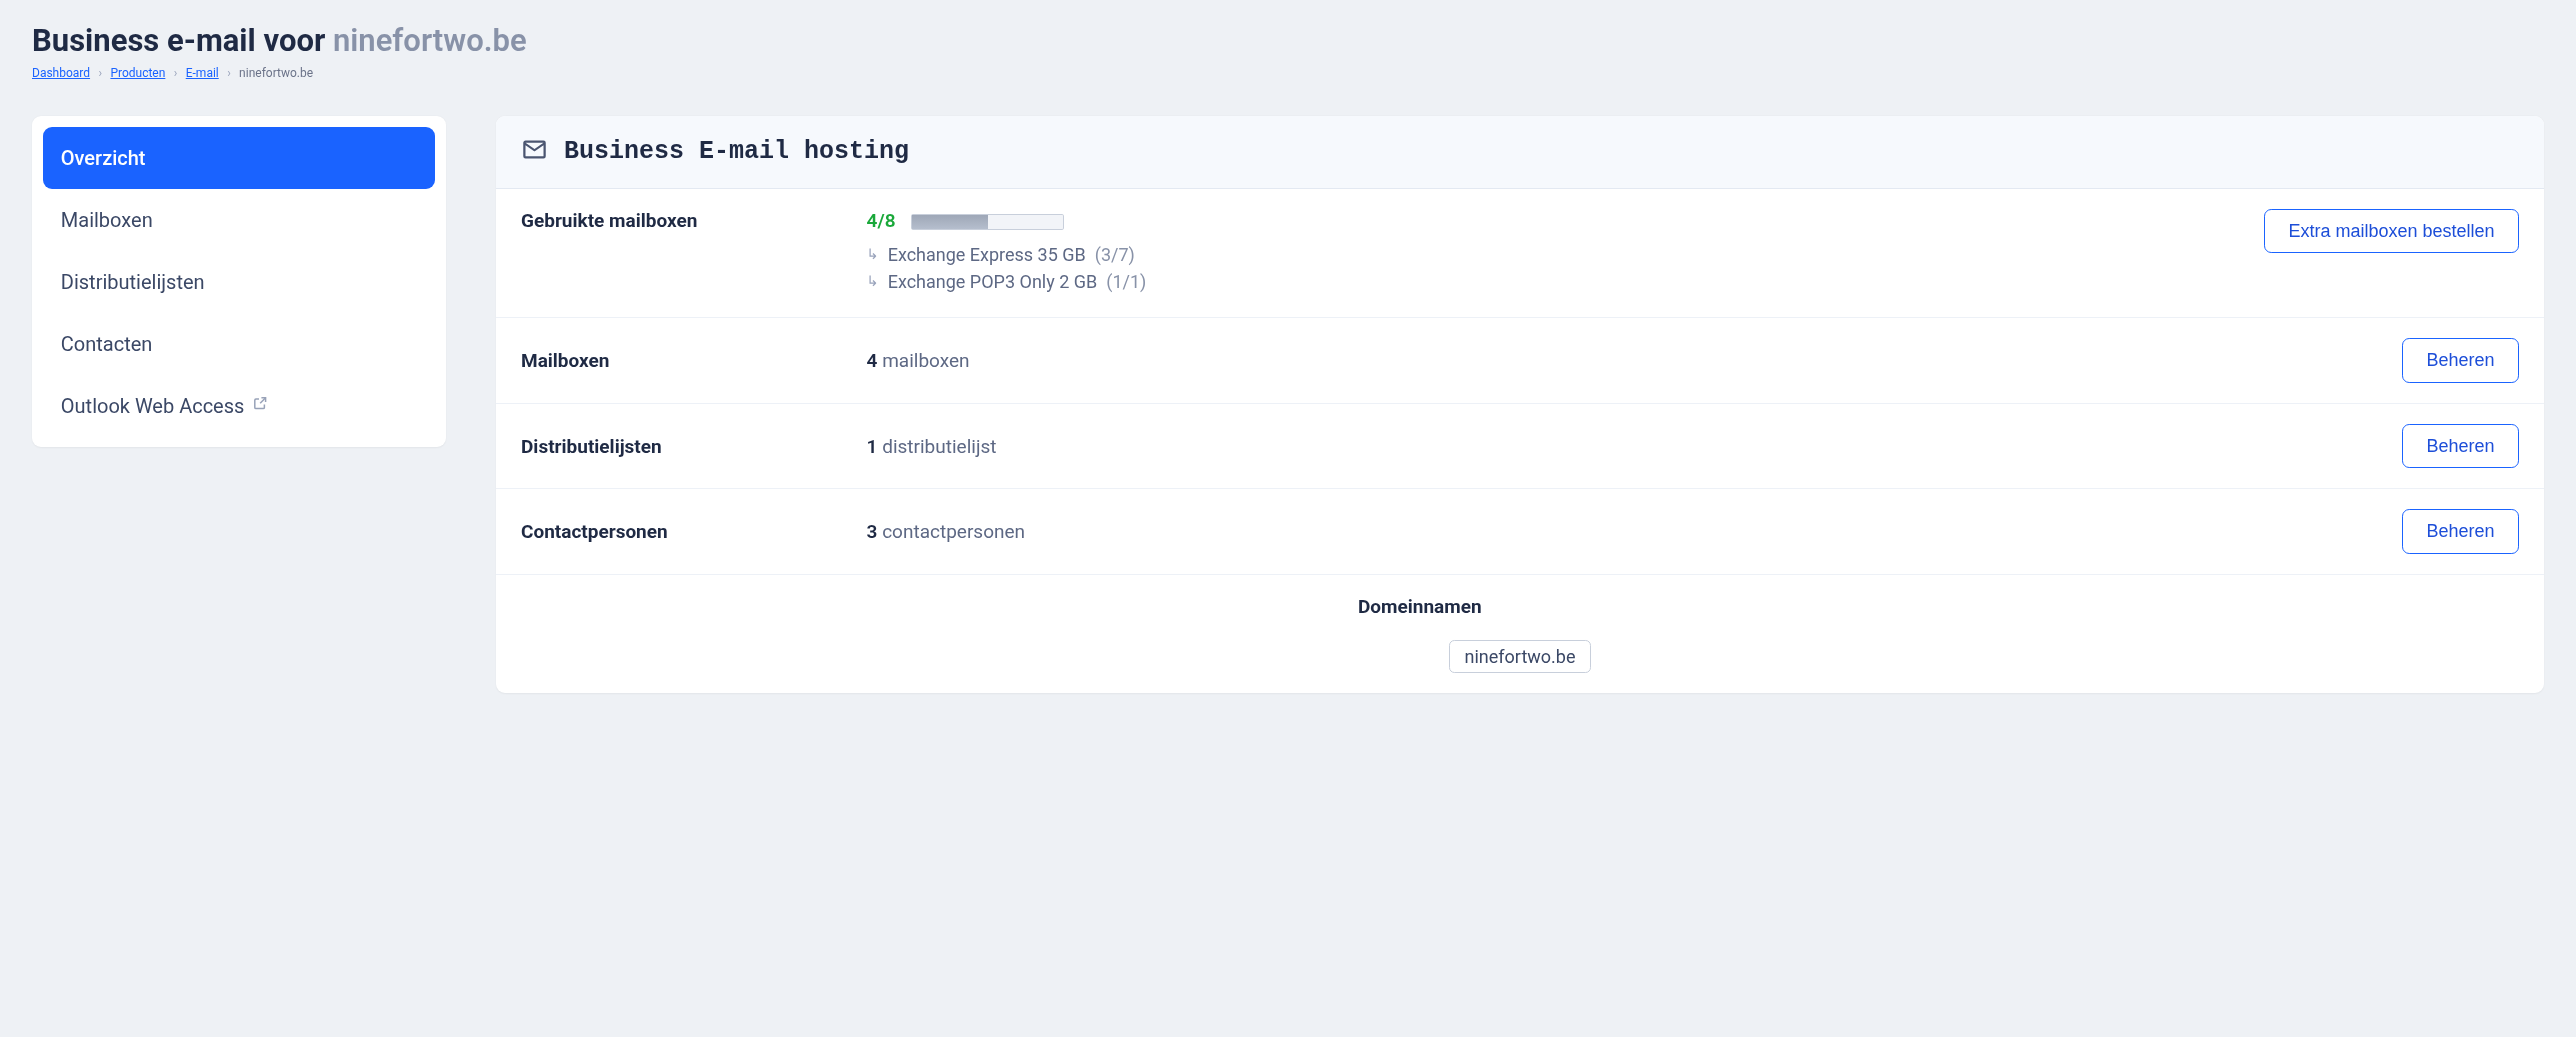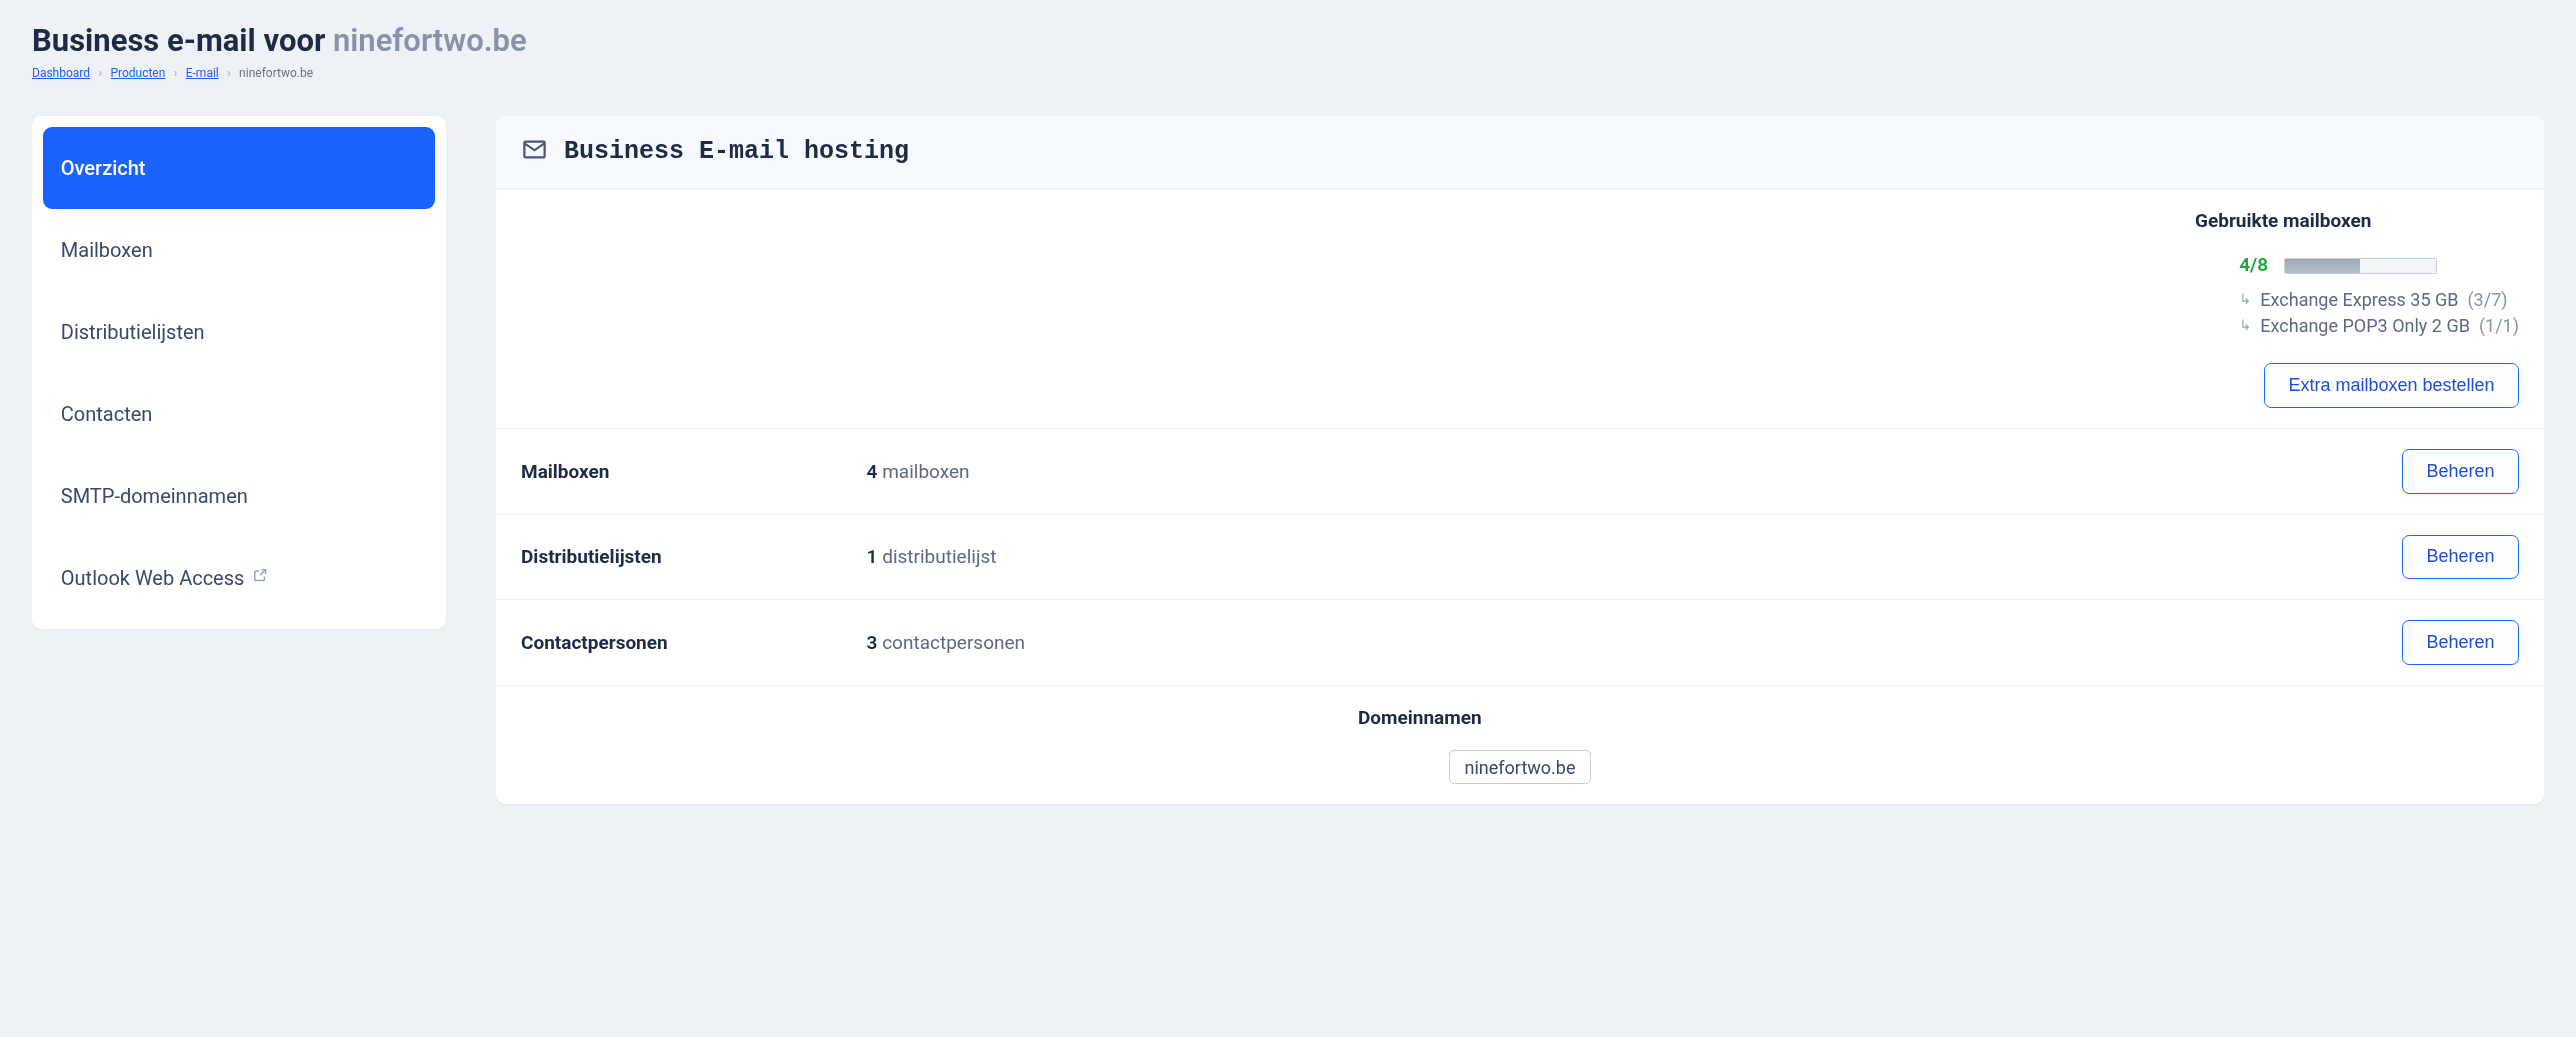--- a/index.html
+++ b/index.html
@@ -34,21 +34,21 @@
       align-items: flex-start;
     }
     .sidebar {
       background: #fff;
       border-radius: 9px;
       padding: 10.8px;
       width: 414px;
       box-shadow: 0 0.9px 1.8px rgba(0,0,0,.05);
     }
     .sidebar-item {
-      padding: 29px 18px;
+      padding: 19px 18px;
       border-radius: 9px;
       font-size: 20px;
       color: #3b4866;
       cursor: pointer;
       display: flex;
       align-items: center;
       gap: 9px;
     }
     .sidebar-item.active {
       background: #1a63ff;
@@ -143,21 +143,21 @@
 
     .tag {
       display: inline-block;
       border: 0.9px solid #c8cfdb;
       border-radius: 5.4px;
       padding: 5.4px 14.4px;
       font-size: 18px;
       color: #3b4866;
       background: #fff;
     }
-    .row.top { align-items: flex-end; flex-direction: column; }
+    .row.top { align-items: flex-start; }
   </style>
 </head>
 <body>
 
 <h1 class="page-title">
   <span>Business e-mail voor </span><span class="domain">ninefortwo.be</span>
 </h1>
 
 <nav class="breadcrumb">
   <a href="#">Dashboard</a>
@@ -175,23 +175,20 @@
       <span>Overzicht</span>
     </div>
     <div class="sidebar-item">
       <span>Mailboxen</span>
     </div>
     <div class="sidebar-item">
       <span>Distributielijsten</span>
     </div>
     <div class="sidebar-item">
       <span>Contacten</span>
-    </div>
-    <div class="sidebar-item">
-      <span>SMTP-domeinnamen</span>
     </div>
     <div class="sidebar-item">
       <span>Outlook Web Access</span>
       <span class="ext-icon">
         <svg width="14.4" height="14.4" viewBox="0 0 24 24" fill="none" stroke="currentColor" stroke-width="2.5">
             <path d="M14 3h7v7"></path>
             <path d="M21 3l-9 9"></path>
             <path d="M19 14v5a2 2 0 0 1-2 2H5a2 2 0 0 1-2-2V7a2 2 0 0 1 2-2h5"></path>
           </svg>
       </span>

